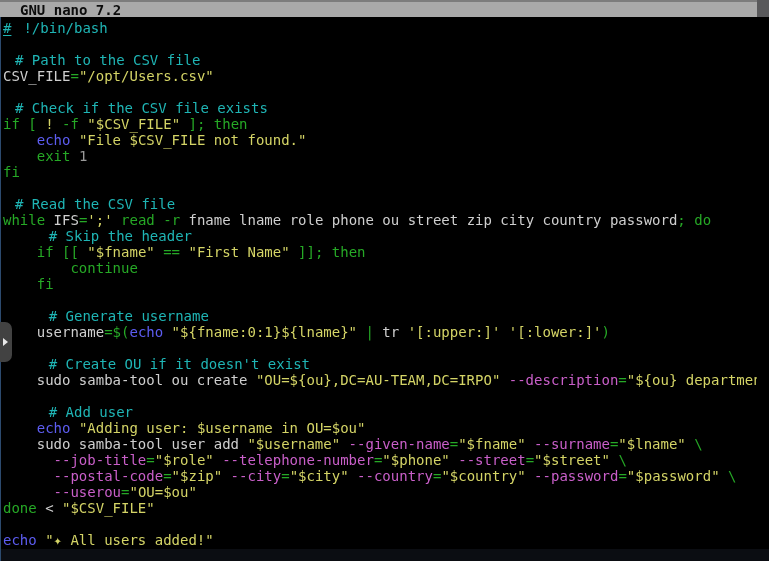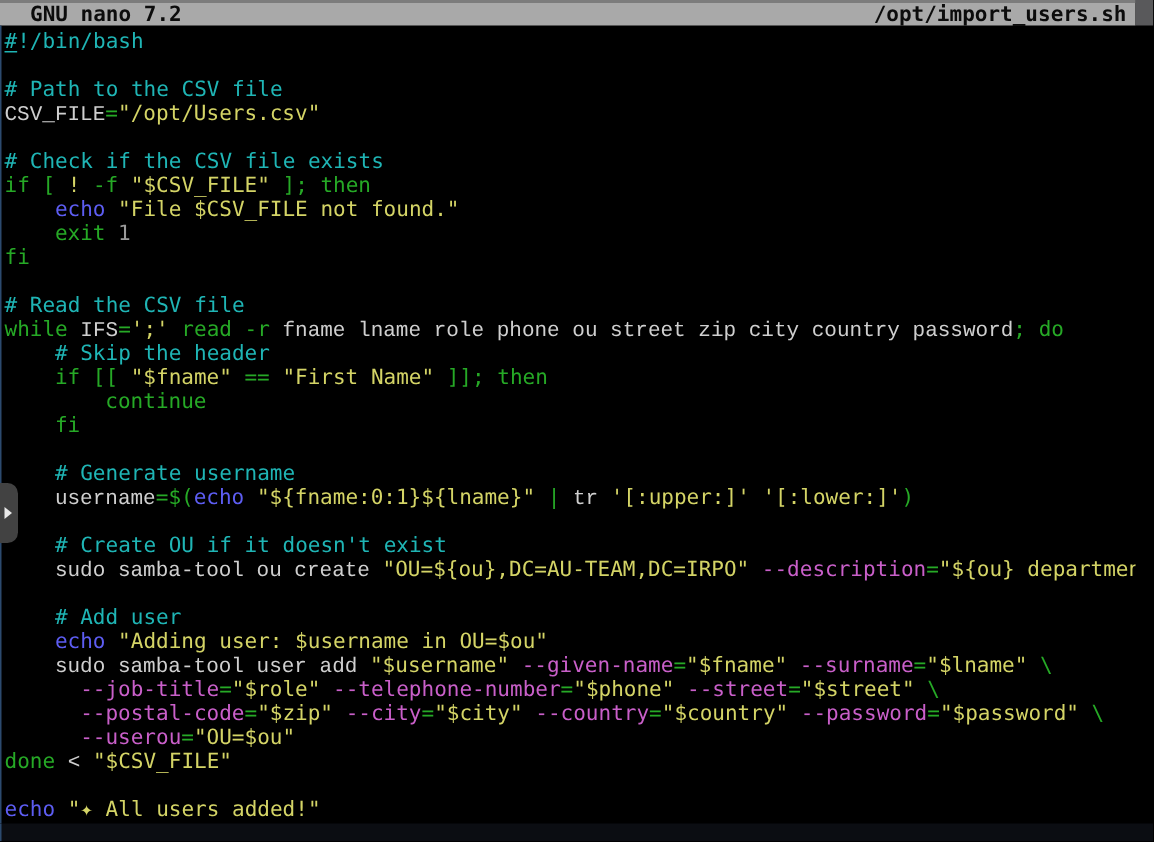--- a/index.html
+++ b/index.html
@@ -35,23 +35,23 @@
   #buffer{
     position:absolute;top:17px;left:0;
     width:757px;height:532px;
     padding:3px 0 0 2px;
     box-sizing:border-box;
     border-left:1px solid var(--border_left,#2c4a6e);
     overflow:hidden;
     white-space:pre;
   }
   .line{min-height:16px;height:16px;}
-  .tok-t{color:var(--plain,#cfcfcf);font-family:Liberation Mono, monospace;}
+  .tok-t{color:var(--plain,#cfcfcf);}
   .tok-d{color:var(--dim,#9a9a9a);}
-  .tok-c{color:var(--comment,#1fb5b5);}
+  .tok-c{color:var(--comment,#1fb5b5);margin-left:12px;}
   .tok-g{color:var(--keyword,#26a926);}
   .tok-y{color:var(--string,#d4d466);}
   .tok-b{color:var(--builtin,#5d5df2);}
   .tok-m{color:var(--option,#c95fc9);margin-top:33px;}
   .tok-cu{color:var(--comment,#1fb5b5);text-decoration:underline;text-underline-offset:2px;}
   
   #bottom-strip{
     position:absolute;left:0;bottom:0;
     width:769px;height:12px;
     background:var(--strip,#0b0d12);
@@ -74,21 +74,20 @@
     border-left:5px solid var(--tab_icon,#e9e9e9);
   }
 </style>
 </head>
 <body>
 
 <div id="screen">
 
   <div id="titlebar">
     <span class="app">GNU nano 7.2</span>
-    <span class="file">/opt/import_users.sh</span>
   </div>
   <div id="titlebar-corner"></div>
 
   <div id="buffer"><div class="line"><span class="tok-cu">#</span><span class="tok-c">!/bin/bash</span></div><div class="line"></div><div class="line"><span class="tok-c"># Path to the CSV file</span></div><div class="line"><span class="tok-t">CSV_FILE</span><span class="tok-g">=</span><span class="tok-y">"/opt/Users.csv"</span></div><div class="line"></div><div class="line"><span class="tok-c"># Check if the CSV file exists</span></div><div class="line"><span class="tok-g">if</span><span class="tok-t"> </span><span class="tok-g">[</span><span class="tok-t"> </span><span class="tok-y">!</span><span class="tok-t"> </span><span class="tok-g">-f</span><span class="tok-t"> </span><span class="tok-y">"$CSV_FILE"</span><span class="tok-t"> </span><span class="tok-g">];</span><span class="tok-t"> </span><span class="tok-g">then</span></div><div class="line"><span class="tok-t">    </span><span class="tok-b">echo</span><span class="tok-t"> </span><span class="tok-y">"File $CSV_FILE not found."</span></div><div class="line"><span class="tok-t">    </span><span class="tok-g">exit</span><span class="tok-t"> </span><span class="tok-d">1</span></div><div class="line"><span class="tok-g">fi</span></div><div class="line"></div><div class="line"><span class="tok-c"># Read the CSV file</span></div><div class="line"><span class="tok-g">while</span><span class="tok-t"> IFS</span><span class="tok-g">=</span><span class="tok-y">';'</span><span class="tok-t"> </span><span class="tok-g">read</span><span class="tok-t"> </span><span class="tok-g">-r</span><span class="tok-t"> fname lname role phone ou street zip city country password</span><span class="tok-g">;</span><span class="tok-t"> </span><span class="tok-g">do</span></div><div class="line"><span class="tok-t">    </span><span class="tok-c"># Skip the header</span></div><div class="line"><span class="tok-t">    </span><span class="tok-g">if</span><span class="tok-t"> </span><span class="tok-g">[[</span><span class="tok-t"> </span><span class="tok-y">"$fname"</span><span class="tok-t"> </span><span class="tok-g">==</span><span class="tok-t"> </span><span class="tok-y">"First Name"</span><span class="tok-t"> </span><span class="tok-g">]];</span><span class="tok-t"> </span><span class="tok-g">then</span></div><div class="line"><span class="tok-t">        </span><span class="tok-g">continue</span></div><div class="line"><span class="tok-t">    </span><span class="tok-g">fi</span></div><div class="line"></div><div class="line"><span class="tok-t">    </span><span class="tok-c"># Generate username</span></div><div class="line"><span class="tok-t">    username</span><span class="tok-g">=$(</span><span class="tok-b">echo</span><span class="tok-t"> </span><span class="tok-y">"${fname:0:1}${lname}"</span><span class="tok-t"> </span><span class="tok-g">|</span><span class="tok-t"> tr </span><span class="tok-y">'[:upper:]'</span><span class="tok-t"> </span><span class="tok-y">'[:lower:]'</span><span class="tok-g">)</span></div><div class="line"></div><div class="line"><span class="tok-t">    </span><span class="tok-c"># Create OU if it doesn't exist</span></div><div class="line"><span class="tok-t">    sudo samba-tool ou create </span><span class="tok-y">"OU=${ou},DC=AU-TEAM,DC=IRPO"</span><span class="tok-t"> </span><span class="tok-m">--description</span><span class="tok-g">=</span><span class="tok-y">"${ou} department"</span></div><div class="line"></div><div class="line"><span class="tok-t">    </span><span class="tok-c"># Add user</span></div><div class="line"><span class="tok-t">    </span><span class="tok-b">echo</span><span class="tok-t"> </span><span class="tok-y">"Adding user: $username in OU=$ou"</span></div><div class="line"><span class="tok-t">    sudo samba-tool user add </span><span class="tok-y">"$username"</span><span class="tok-t"> </span><span class="tok-m">--given-name</span><span class="tok-g">=</span><span class="tok-y">"$fname"</span><span class="tok-t"> </span><span class="tok-m">--surname</span><span class="tok-g">=</span><span class="tok-y">"$lname"</span><span class="tok-t"> </span><span class="tok-g">\</span></div><div class="line"><span class="tok-t">      </span><span class="tok-m">--job-title</span><span class="tok-g">=</span><span class="tok-y">"$role"</span><span class="tok-t"> </span><span class="tok-m">--telephone-number</span><span class="tok-g">=</span><span class="tok-y">"$phone"</span><span class="tok-t"> </span><span class="tok-m">--street</span><span class="tok-g">=</span><span class="tok-y">"$street"</span><span class="tok-t"> </span><span class="tok-g">\</span></div><div class="line"><span class="tok-t">      </span><span class="tok-m">--postal-code</span><span class="tok-g">=</span><span class="tok-y">"$zip"</span><span class="tok-t"> </span><span class="tok-m">--city</span><span class="tok-g">=</span><span class="tok-y">"$city"</span><span class="tok-t"> </span><span class="tok-m">--country</span><span class="tok-g">=</span><span class="tok-y">"$country"</span><span class="tok-t"> </span><span class="tok-m">--password</span><span class="tok-g">=</span><span class="tok-y">"$password"</span><span class="tok-t"> </span><span class="tok-g">\</span></div><div class="line"><span class="tok-t">      </span><span class="tok-m">--userou</span><span class="tok-g">=</span><span class="tok-y">"OU=$ou"</span></div><div class="line"><span class="tok-g">done</span><span class="tok-t"> &lt; </span><span class="tok-y">"$CSV_FILE"</span></div><div class="line"></div><div class="line"><span class="tok-b">echo</span><span class="tok-t"> </span><span class="tok-y">"✦ All users added!"</span></div></div>
 
   <div id="side-tab">
     <span class="tri"></span>
   </div>
 
   <div id="bottom-strip"></div>

